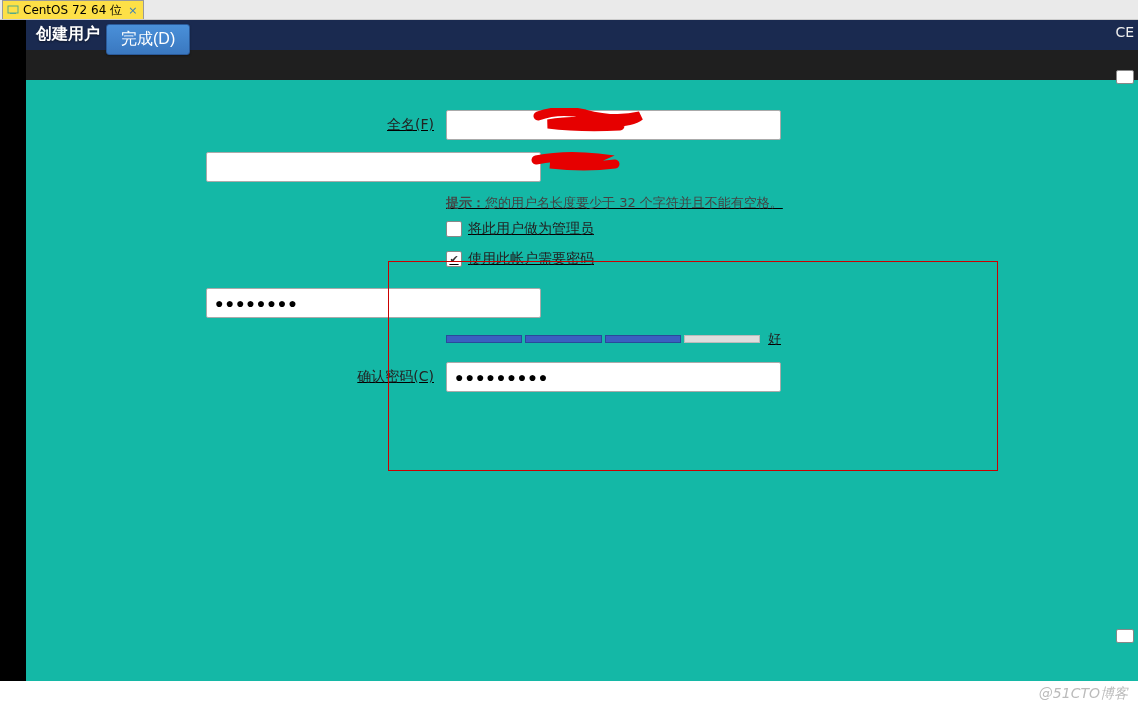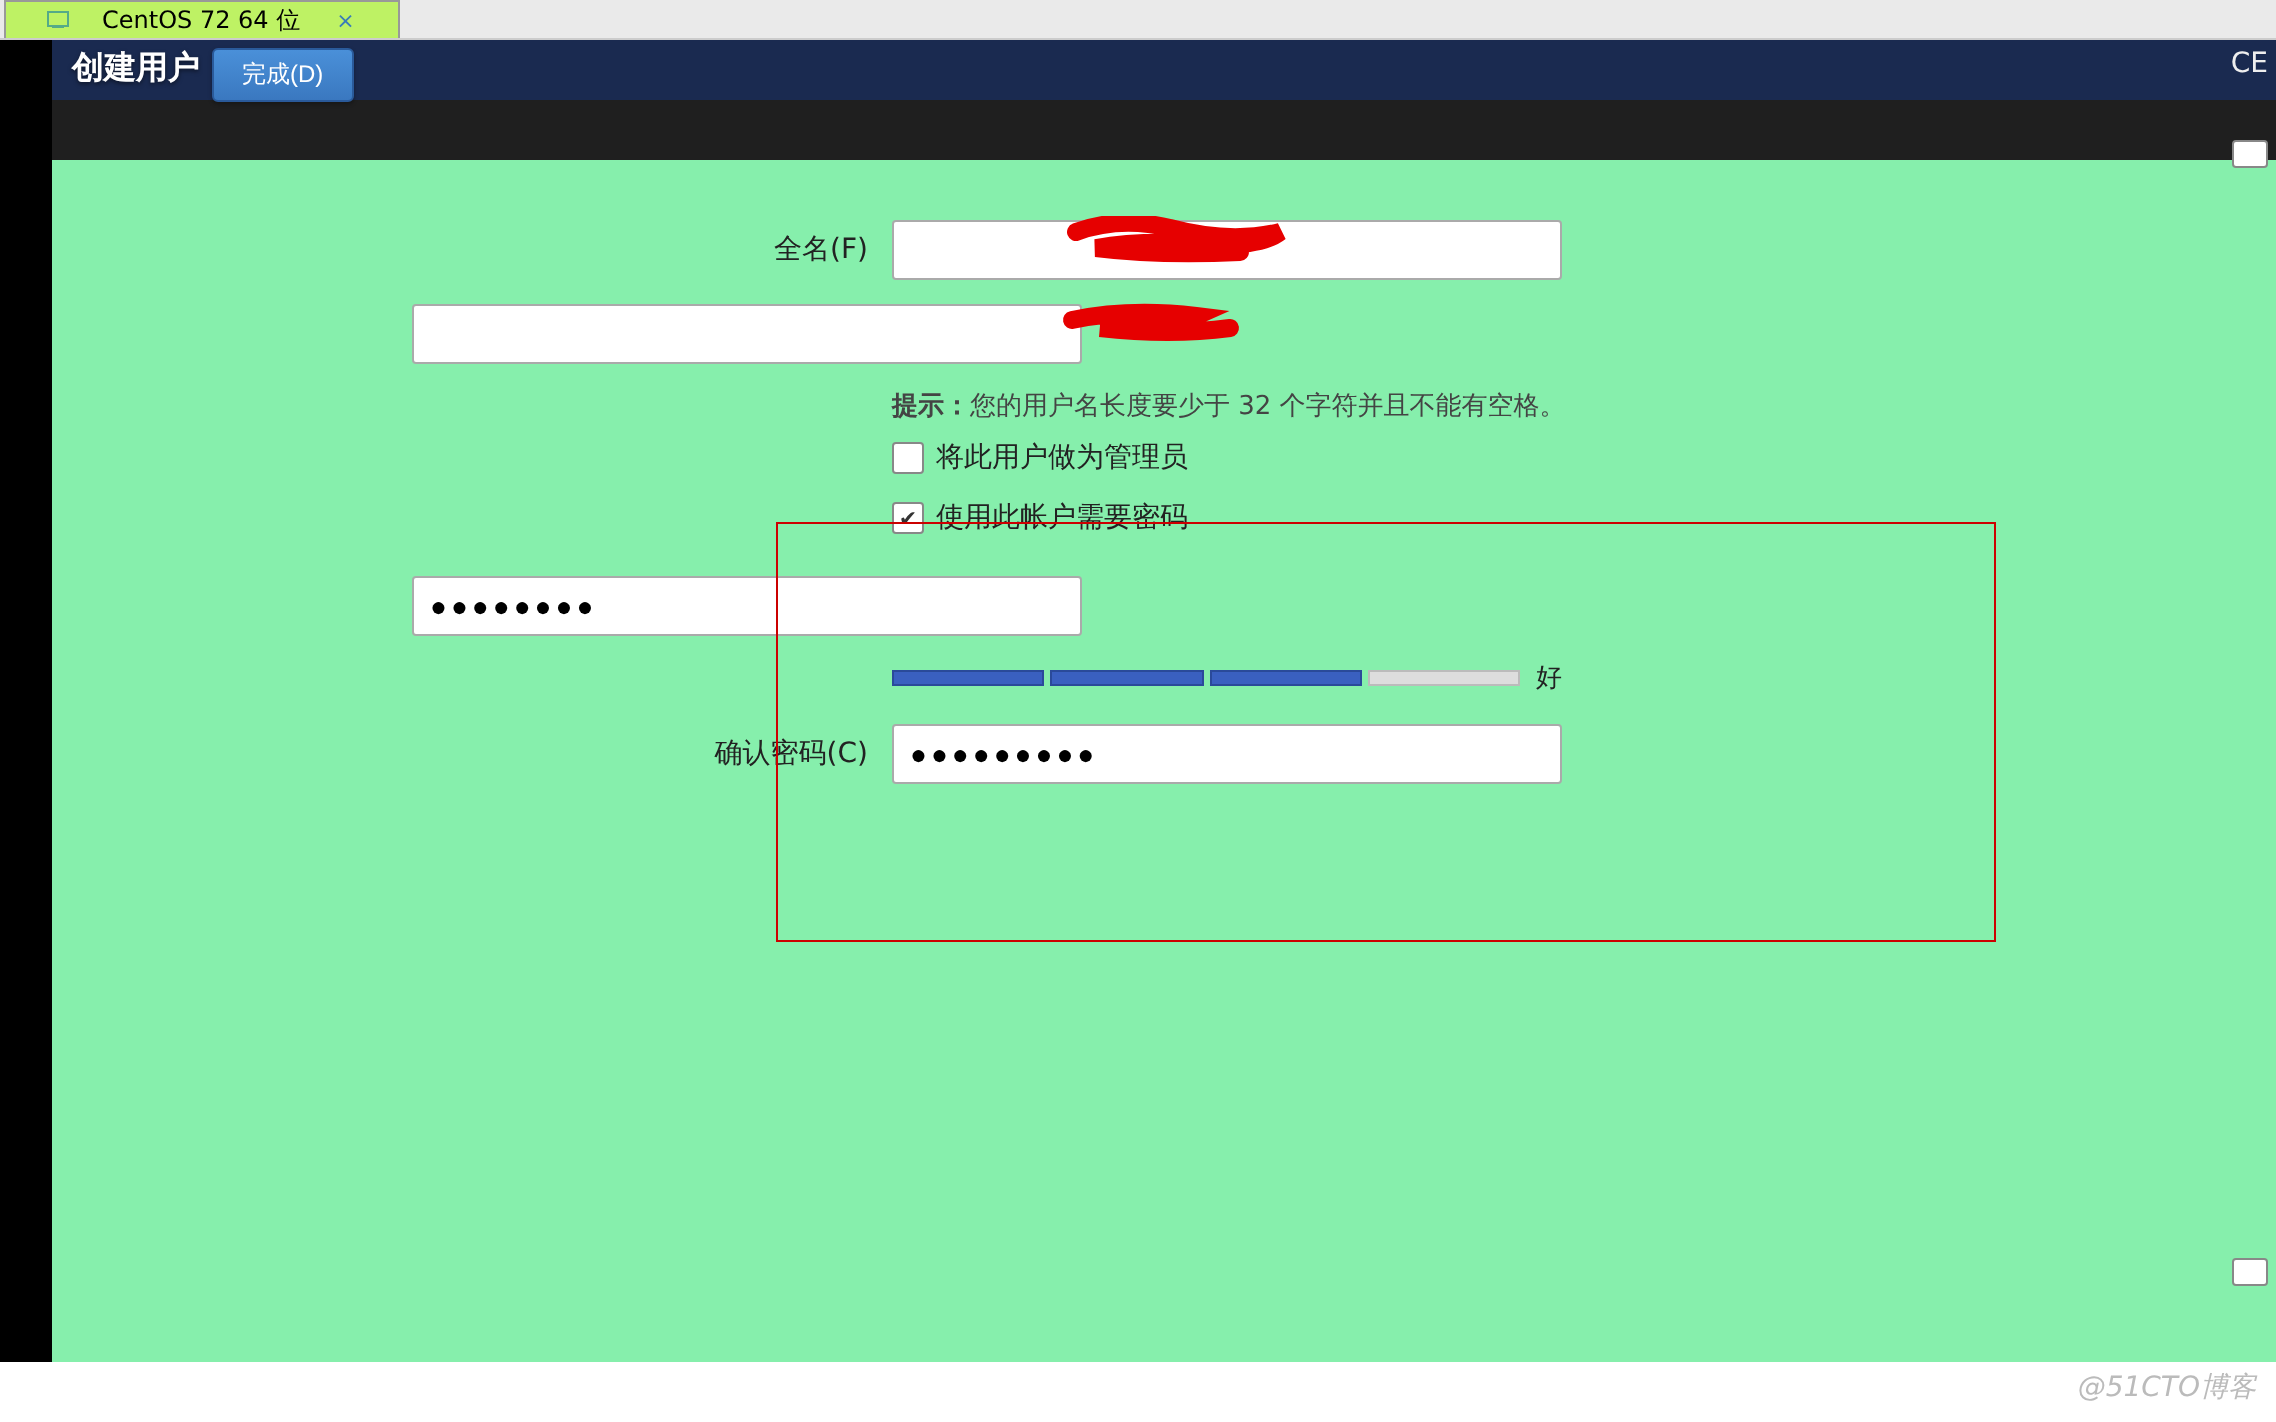--- a/index.html
+++ b/index.html
@@ -14,29 +14,29 @@
     
     .vm-tabs {
       height: 20px;
       background: #eaeaea;
       border-bottom: 1px solid #ccc;
       display: flex;
       align-items: center;
       padding-left: 2px;
     }
     .vm-tab {
-      background: #bef264;
+      background: #fde047;
       border: 1px solid #999;
       border-bottom: none;
       height: 19px;
-      padding: 0 20px;
+      padding: 0 4px;
       display: flex;
       align-items: center;
       font-size: 12px;
-      gap: 16px;
+      gap: 4px;
     }
     .vm-tab-icon {
       width: 12px; height: 12px;
       display: inline-flex; align-items: center; justify-content: center;
     }
     .vm-tab-close {
       color: #3a7db8;
       font-size: 11px;
       cursor: pointer;
       padding: 0 2px;
@@ -77,21 +77,21 @@
       font-size: 16px;
       font-weight: bold;
       color: #fff;
       text-shadow: 0 1px 2px rgba(0,0,0,.5);
     }
     .done-btn {
       background: linear-gradient(to bottom, #4a90d9, #3a78c0);
       border: 1px solid #2a5a9a;
       color: #fff;
       padding: 4px 14px;
-      font-size: 12px;
+      font-size: 16px;
       border-radius: 3px;
       cursor: pointer;
       box-shadow: 0 1px 2px rgba(0,0,0,.3);
       width: fit-content;
       text-align: right;
     }
     .topright {
       position: absolute;
       right: 4px;
       top: 4px;
@@ -113,22 +113,23 @@
       bottom: 68px;
       width: 18px; height: 14px;
       background: #fff;
       border: 1px solid #888;
       border-radius: 2px;
     }
     
     .content {
       position: absolute;
       left: 26px; top: 80px; right: 0; bottom: 0;
-      background: #86efac;
+      background: #14b8a6;
       padding: 20px 40px;
+      text-decoration: underline;
     }
     .form {
       margin-left: 140px;
       margin-top: 10px;
     }
     .row {
       display: flex;
       align-items: center;
       margin-bottom: 12px;
     }

